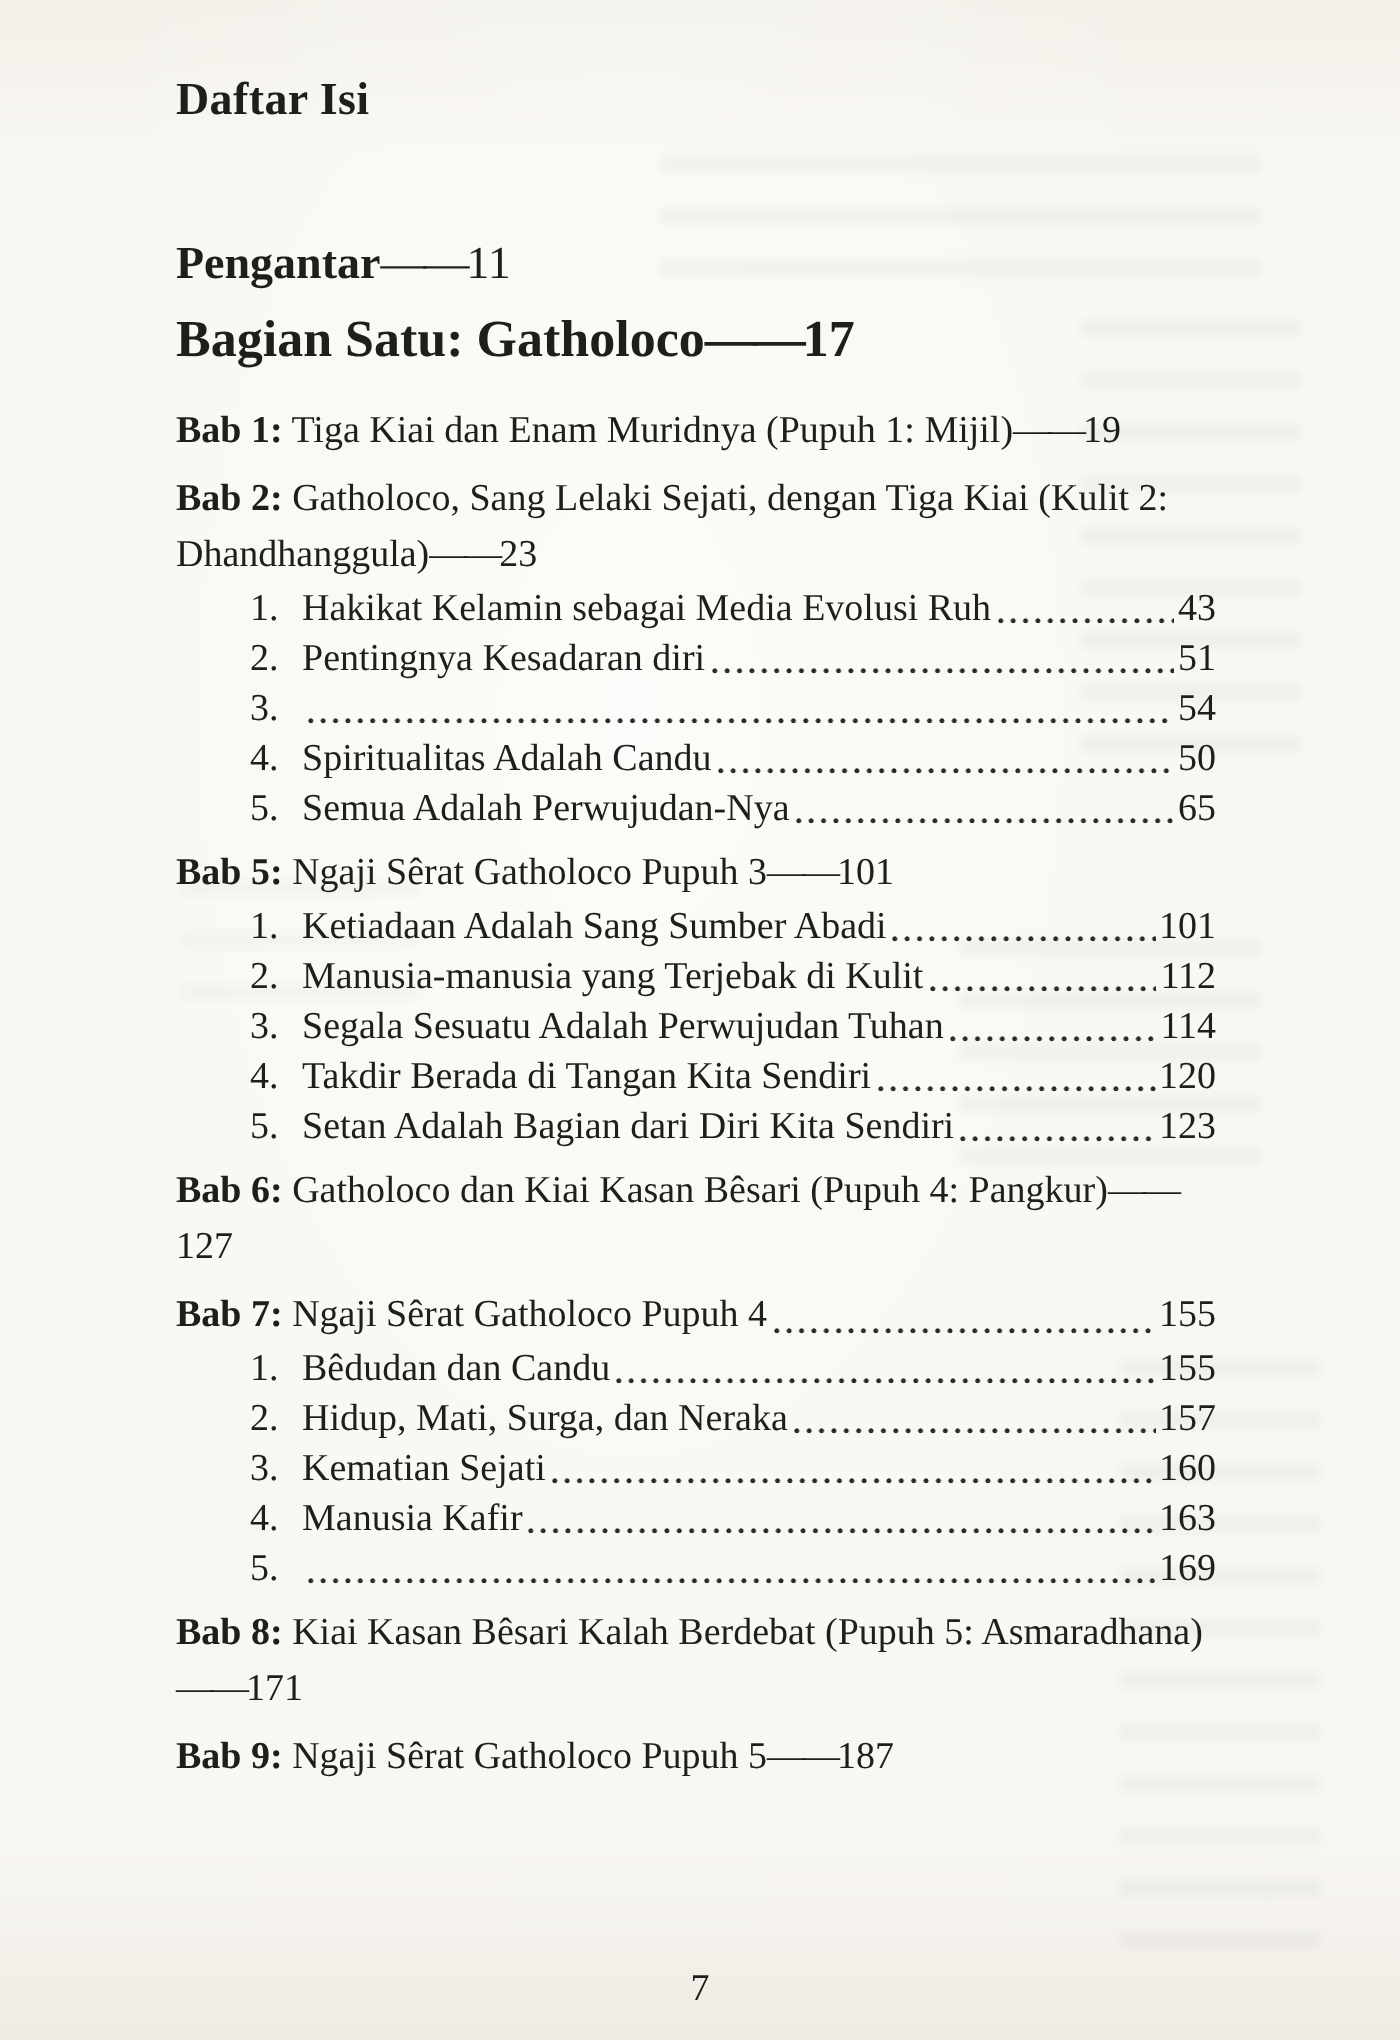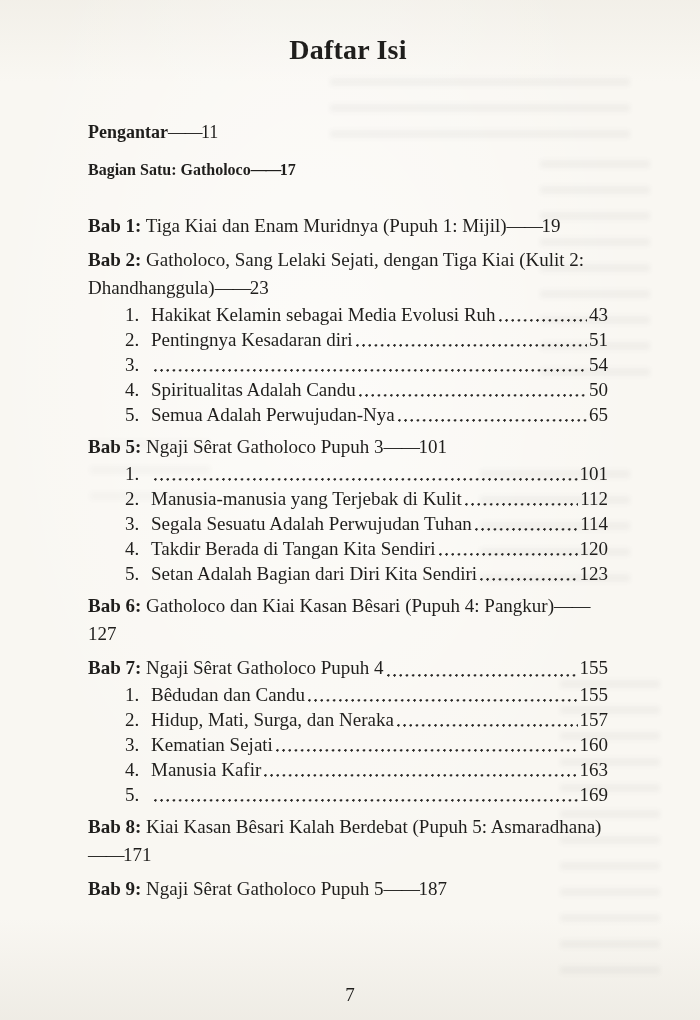--- a/index.html
+++ b/index.html
@@ -17,36 +17,36 @@
       linear-gradient(180deg, rgba(222,218,205,.25) 0%, rgba(255,255,255,0) 8%, rgba(255,255,255,0) 90%, rgba(214,210,198,.3) 100%);
   }
   .showthrough{
     position:absolute;pointer-events:none;filter:blur(2.5px);opacity:.05;
     background:repeating-linear-gradient(180deg,#555 0 8px, transparent 8px 26px);
   }
   .content{
     position:absolute;left:88px;width:520px;top:0;
   }
   .doc-title{
-    font-size:28px;font-weight:700;text-align:center;
+    font-size:23px;font-weight:700;text-align:left;
     margin:34px 0 0 0;line-height:32px;letter-spacing:.2px;
   }
   .entry{white-space:normal;}
   .front-item{
-    margin-top:52px;font-size:18px;line-height:28px;
+    margin-top:52px;font-size:23px;line-height:28px;
   }
   .front-item .b{font-weight:700;}
   .part-item{
-    margin-top:8px;font-size:16px;line-height:32px;font-weight:700;
+    margin-top:8px;font-size:26px;line-height:32px;font-weight:700;
   }
   .chapter{
     margin-top:6px;font-size:19px;line-height:28px;
   }
   .chapter .b{font-weight:700;}
-  .chapter.first{margin-top:26px;}
+  .chapter.first{margin-top:16px;}
   .dashsep{letter-spacing:-1.5px;}
   .row{
     display:flex;align-items:baseline;font-size:19px;line-height:28px;
   }
   .sub{
     padding-left:37px;line-height:25px;
   }
   .sub .num{flex:0 0 26px;}
   .sub .txt{white-space:nowrap;}
   .chapter-dots .txt{white-space:nowrap;}
@@ -105,20 +105,21 @@
       </div>
       <div class="entry row sub">
         <span class="num">5.</span>
         <span class="txt">Semua Adalah Perwujudan-Nya</span>
         <span class="dots"></span>
         <span class="pg">65</span>
       </div>
       <div class="entry chapter"><span class="b">Bab 5:</span><span> Ngaji Sêrat Gatholoco Pupuh 3</span><span class="dashsep">——</span><span class="pgnum">101</span></div>
       <div class="entry row sub">
         <span class="num">1.</span>
+        <span class="txt">Ketiadaan Adalah Sang Sumber Abadi </span>
         <span class="dots"></span>
         <span class="pg">101</span>
       </div>
       <div class="entry row sub">
         <span class="num">2.</span>
         <span class="txt">Manusia-manusia yang Terjebak di Kulit </span>
         <span class="dots"></span>
         <span class="pg">112</span>
       </div>
       <div class="entry row sub">

